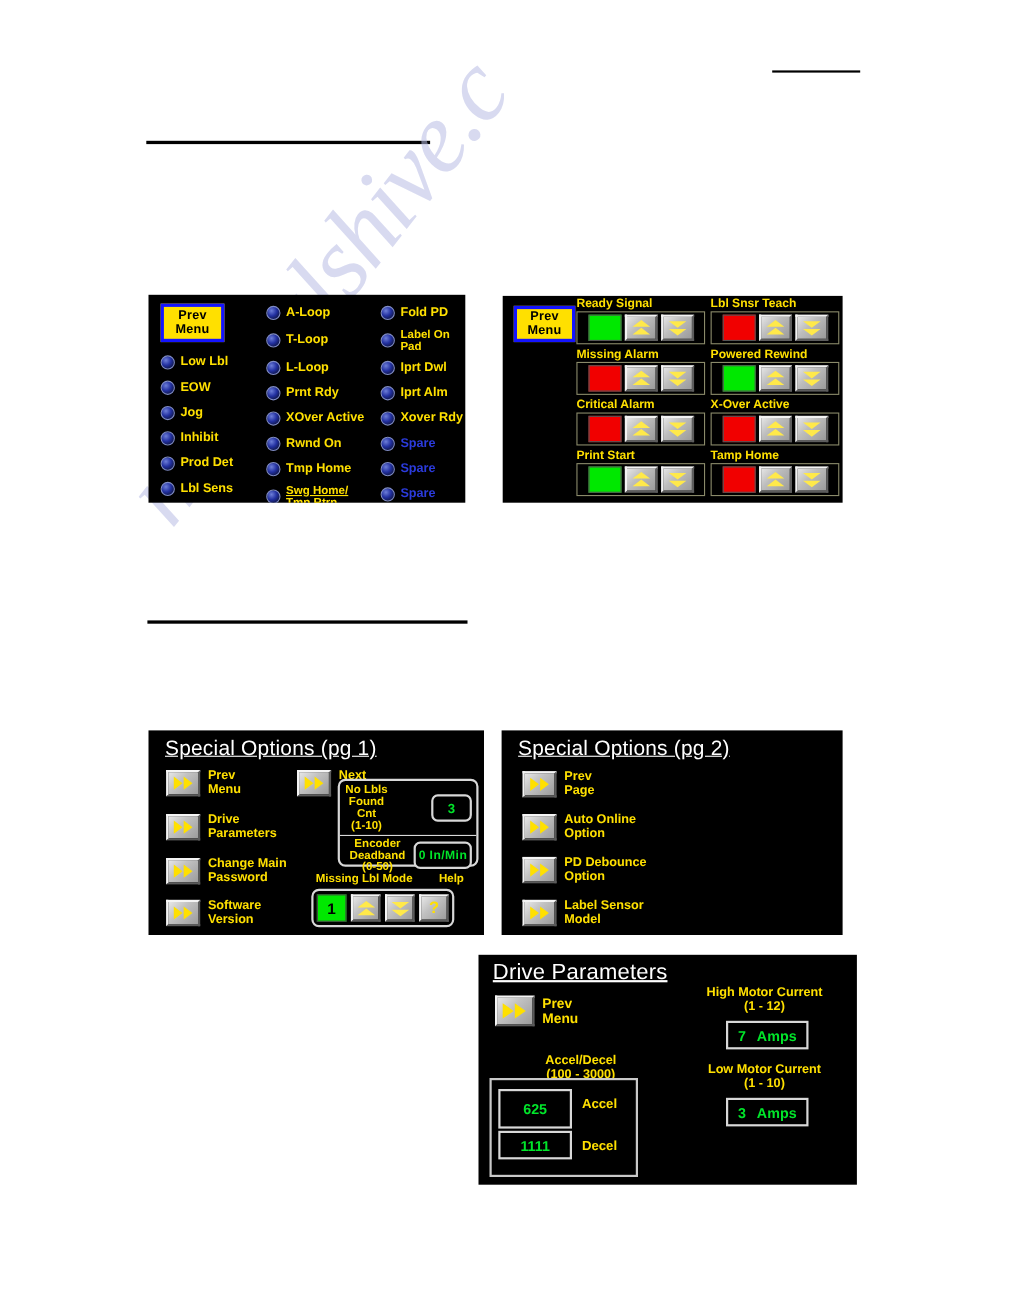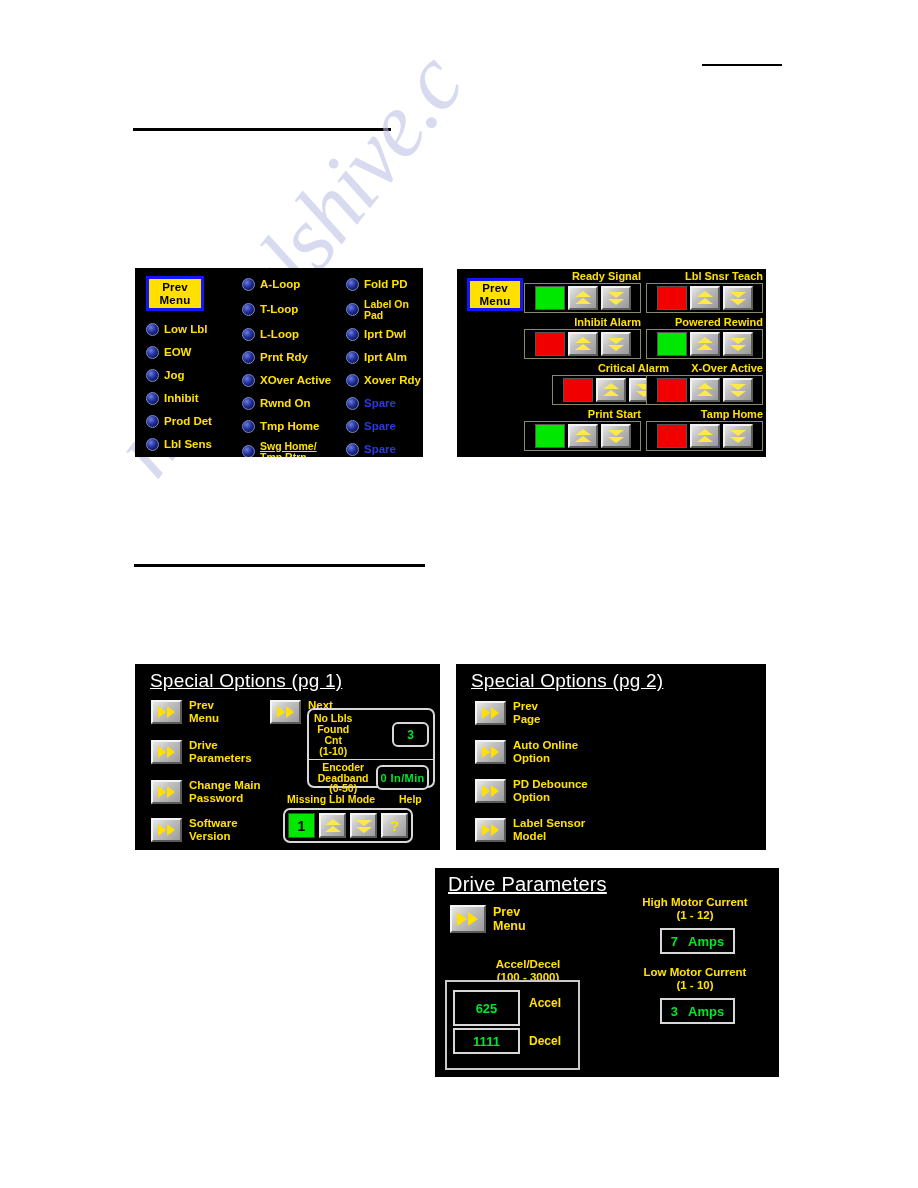--- a/index.html
+++ b/index.html
@@ -72,21 +72,21 @@
     font-size:11.5px;font-weight:bold;
     display:flex;flex-direction:column;
     align-items:center;justify-content:center;
     line-height:1.08;
     letter-spacing:.2px;
   }
 
   
   .sig-group{position:absolute;width:117px;}
   .sig-title{
-    text-align:right;font-size:11px;font-weight:bold;
+    text-align:left;font-size:11px;font-weight:bold;
     color:#ffe000;line-height:1;margin-bottom:1px;
     white-space:nowrap;
   }
   .sig-box{
     border:1px solid #8a8a6a;
     padding:2px;
     display:flex;gap:3px;justify-content:center;
     background:#000;
   }
   .sq{
@@ -367,39 +367,39 @@
       <div class="arrbtn">
         <svg class="chev" width="18" height="16" viewBox="0 0 18 16">
             <polygon points="1,2 17,2 9,8" fill="#ffe94a"></polygon>
             <polygon points="1,9 17,9 9,15" fill="#ffe94a"></polygon>
           </svg>
       </div>
     </div>
   </div>
 
   <div class="sig-group" style="left:67px;top:48px;">
-    <div class="sig-title">Inhibit Alarm</div>
+    <div class="sig-title">Missing Alarm</div>
     <div class="sig-box">
       <div class="sq red"></div>
       <div class="arrbtn">
         <svg class="chev" width="18" height="16" viewBox="0 0 18 16">
             <polygon points="9,1 17,7 1,7" fill="#ffe94a"></polygon>
             <polygon points="9,8 17,14 1,14" fill="#ffe94a"></polygon>
           </svg>
       </div>
       <div class="arrbtn">
         <svg class="chev" width="18" height="16" viewBox="0 0 18 16">
             <polygon points="1,2 17,2 9,8" fill="#ffe94a"></polygon>
             <polygon points="1,9 17,9 9,15" fill="#ffe94a"></polygon>
           </svg>
       </div>
     </div>
   </div>
 
-  <div class="sig-group" style="left:67px;top:94px;margin-left:28px;">
+  <div class="sig-group" style="left:67px;top:94px;">
     <div class="sig-title">Critical Alarm</div>
     <div class="sig-box">
       <div class="sq red"></div>
       <div class="arrbtn">
         <svg class="chev" width="18" height="16" viewBox="0 0 18 16">
             <polygon points="9,1 17,7 1,7" fill="#ffe94a"></polygon>
             <polygon points="9,8 17,14 1,14" fill="#ffe94a"></polygon>
           </svg>
       </div>
       <div class="arrbtn">

